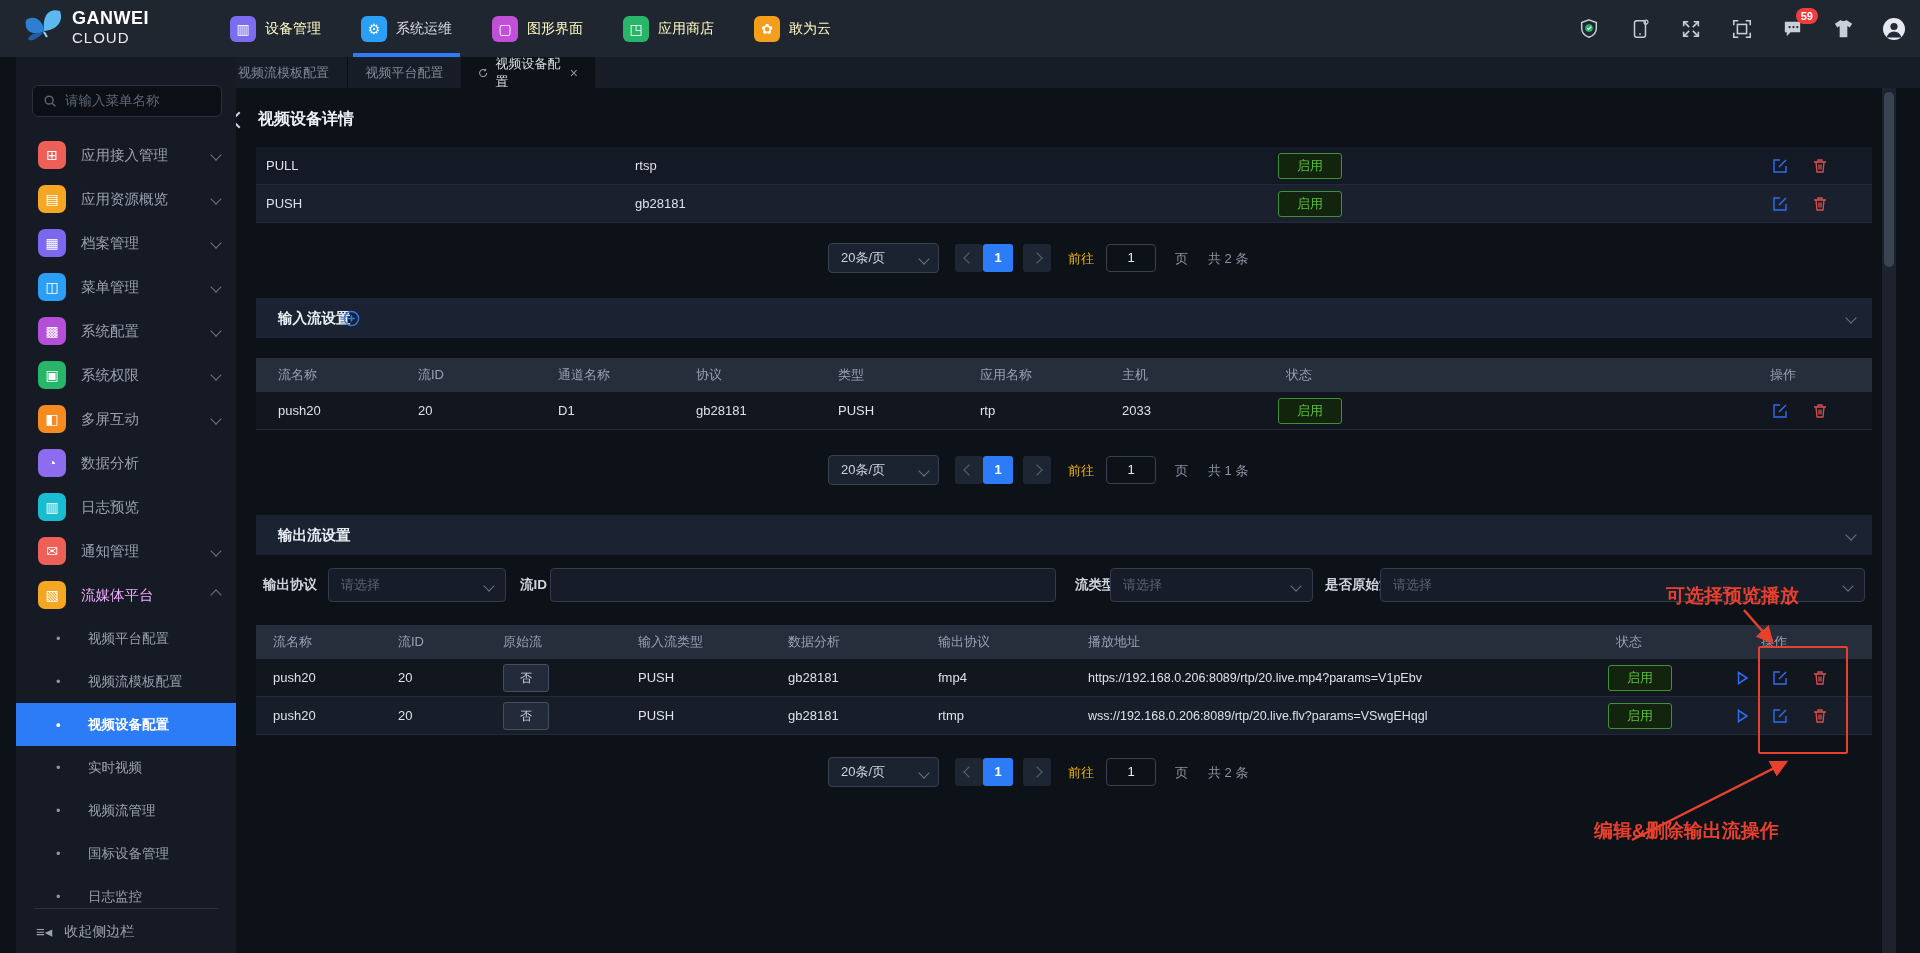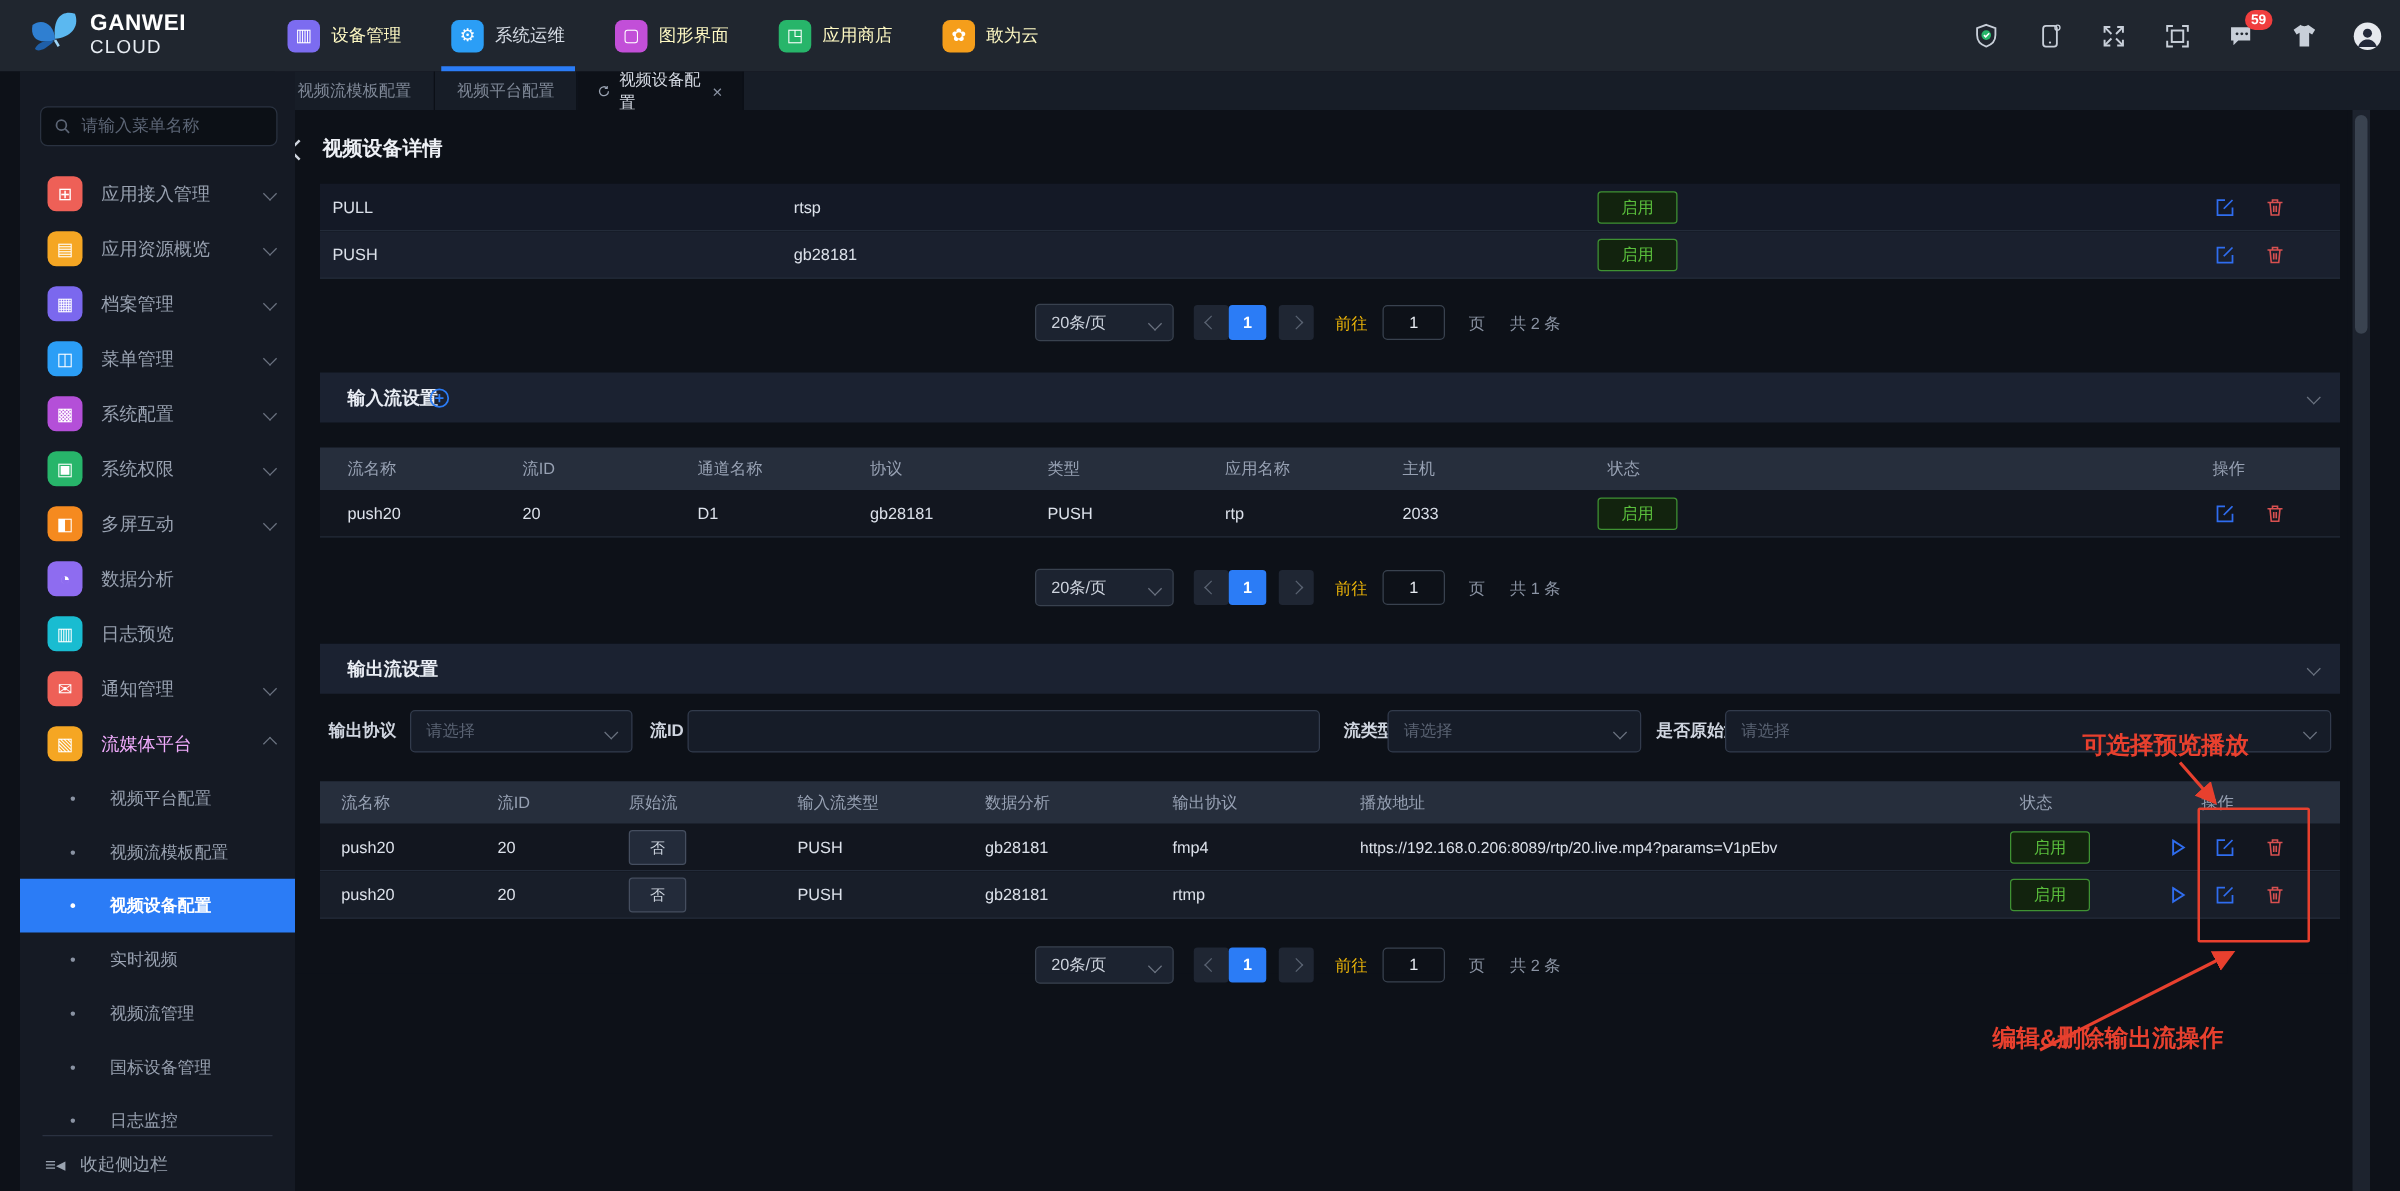--- a/index.html
+++ b/index.html
@@ -474,20 +474,21 @@
             <path d="M7 6.5v5M9 6.5v5"></path>
           </svg>
       </div>
       <div class="trow bg-d">
         <span class="cell" style="left:17px">push20</span>
         <span class="cell" style="left:142px">20</span>
         <span class="btn-no" style="left:247px">否</span>
         <span class="cell" style="left:382px">PUSH</span>
         <span class="cell" style="left:532px">gb28181</span>
         <span class="cell" style="left:682px">rtmp</span>
+        <span class="cell url" style="left:832px">wss://192.168.0.206:8089/rtp/20.live.flv?params=VSwgEHqgl</span>
         <span class="btn-en" style="left:1352px">启用</span>
         <svg class="opico" style="left:1478px" viewBox="0 0 16 16" fill="none" stroke="#2f6df0" stroke-width="1.5">
             <path d="M4.5 2.5L13 8l-8.5 5.5z"></path>
           </svg>
         <svg class="opico" style="left:1516px" viewBox="0 0 16 16" fill="none" stroke="#2f6df0" stroke-width="1.4">
             <path d="M14 8v6H2V2h6"></path>
             <path d="M7 9L14 2"></path>
           </svg>
         <svg class="opico" style="left:1556px" viewBox="0 0 16 16" fill="none" stroke="#d85050" stroke-width="1.3">
             <path d="M2 4h12M6 4V2h4v2M4 4l1 10h6l1-10"></path>

